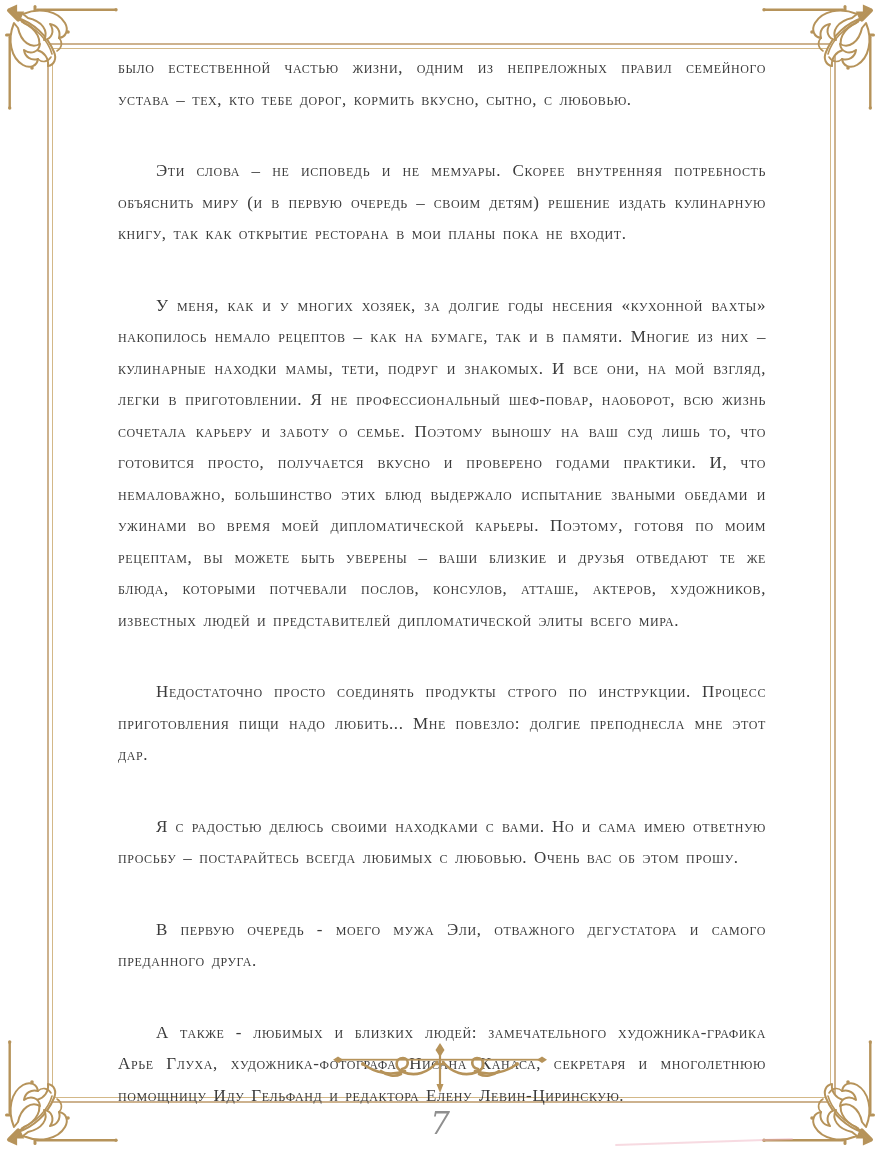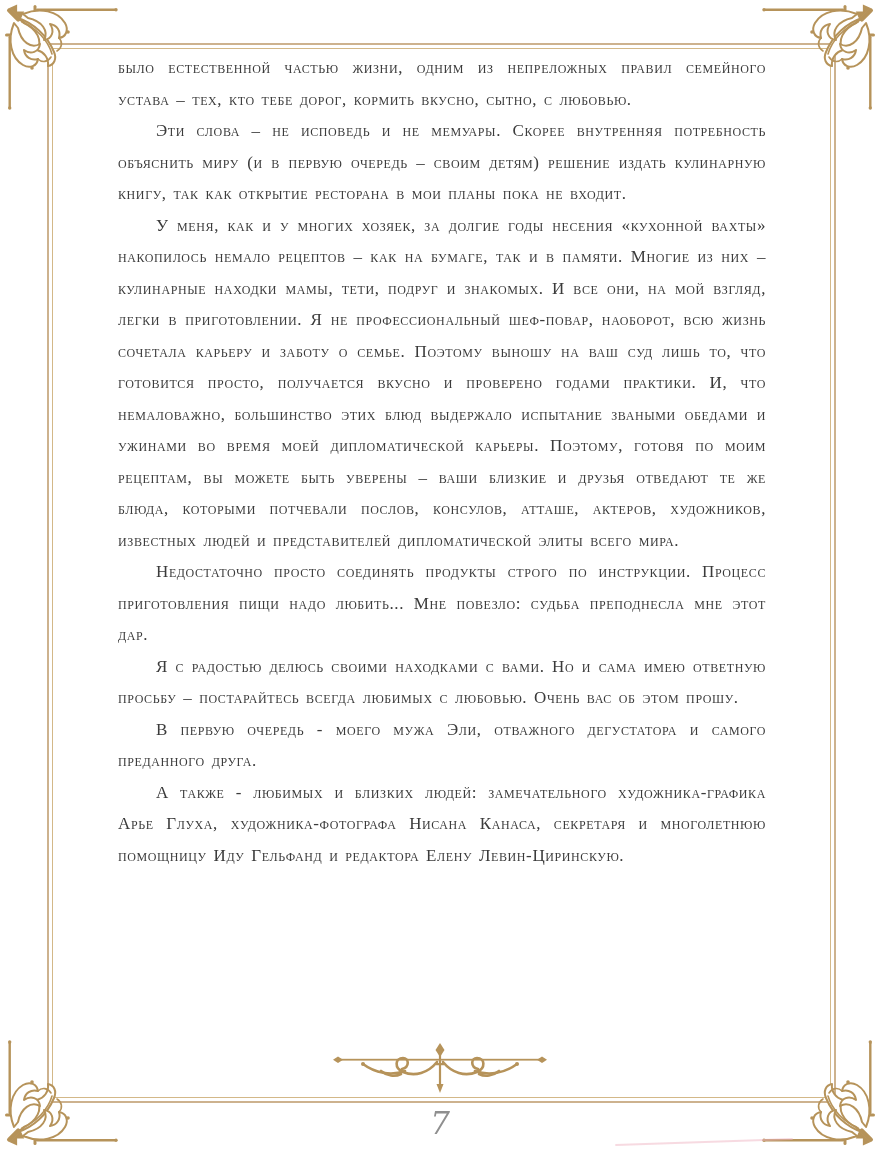--- a/index.html
+++ b/index.html
@@ -43,21 +43,21 @@
     position:absolute;left:118px;top:52px;width:648px;
     color:var(--text-color);
     font-size:17px;
     line-height:31.5px;
     font-variant:small-caps;
     letter-spacing:0.6px;
     word-spacing:2px;
     text-align:justify;
   }
   .para{margin:0;}
-  .para.indent{text-indent:38px;}
+  .para.indent{text-indent:38px;margin-top:40px;}
   
   .divider{
     position:absolute;left:50%;top:1042px;width:214px;height:52px;
     transform:translateX(-50%);
   }
   
   .page-number{
     position:absolute;left:0;top:1105px;width:100%;
     text-align:center;
     font-family:"DejaVu Serif","Liberation Serif",serif;
@@ -153,21 +153,21 @@
       <use href="#corner-flourish"></use>
     </svg>
   <svg class="corner br">
       <use href="#corner-flourish"></use>
     </svg>
 
   <div class="text-block">
       <p class="para">было естественной частью жизни, одним из непреложных правил семейного устава – тех, кто тебе дорог, кормить вкусно, сытно, с любовью.</p>
       <p class="para indent">Эти слова – не исповедь и не мемуары. Скорее внутренняя потребность объяснить миру (и в первую очередь – своим детям) решение издать кулинарную книгу, так как открытие ресторана в мои планы пока не входит.</p>
       <p class="para indent">У меня, как и у многих хозяек, за долгие годы несения «кухонной вахты» накопилось немало рецептов – как на бумаге, так и в памяти. Многие из них – кулинарные находки мамы, тети, подруг и знакомых. И все они, на мой взгляд, легки в приготовлении. Я не профессиональный шеф-повар, наоборот, всю жизнь сочетала карьеру и заботу о семье. Поэтому выношу на ваш суд лишь то, что готовится просто, получается вкусно и проверено годами практики. И, что немаловажно, большинство этих блюд выдержало испытание зваными обедами и ужинами во время моей дипломатической карьеры. Поэтому, готовя по моим рецептам, вы можете быть уверены – ваши близкие и друзья отведают те же блюда, которыми потчевали послов, консулов, атташе, актеров, художников, известных людей и представителей дипломатической элиты всего мира.</p>
-      <p class="para indent">Недостаточно просто соединять продукты строго по инструкции. Процесс приготовления пищи надо любить... Мне повезло: судьба преподнесла мне этот дар.</p>
+      <p class="para indent">Недостаточно просто соединять продукты строго по инструкции. Процесс приготовления пищи надо любить... Мне повезло: долгие преподнесла мне этот дар.</p>
       <p class="para indent">Я с радостью делюсь своими находками с вами. Но и сама имею ответную просьбу – постарайтесь всегда любимых с любовью. Очень вас об этом прошу.</p>
       <p class="para indent">В первую очередь - моего мужа Эли, отважного дегустатора и самого преданного друга.</p>
       <p class="para indent">А также - любимых и близких людей: замечательного художника-графика Арье Глуха, художника-фотографа Нисана Канаса, секретаря и многолетнюю помощницу Иду Гельфанд и редактора Елену Левин-Циринскую.</p>
     </div>
 
   <svg class="divider">
       <use href="#divider-orn"></use>
     </svg>
 
   <div class="artifact"></div>

